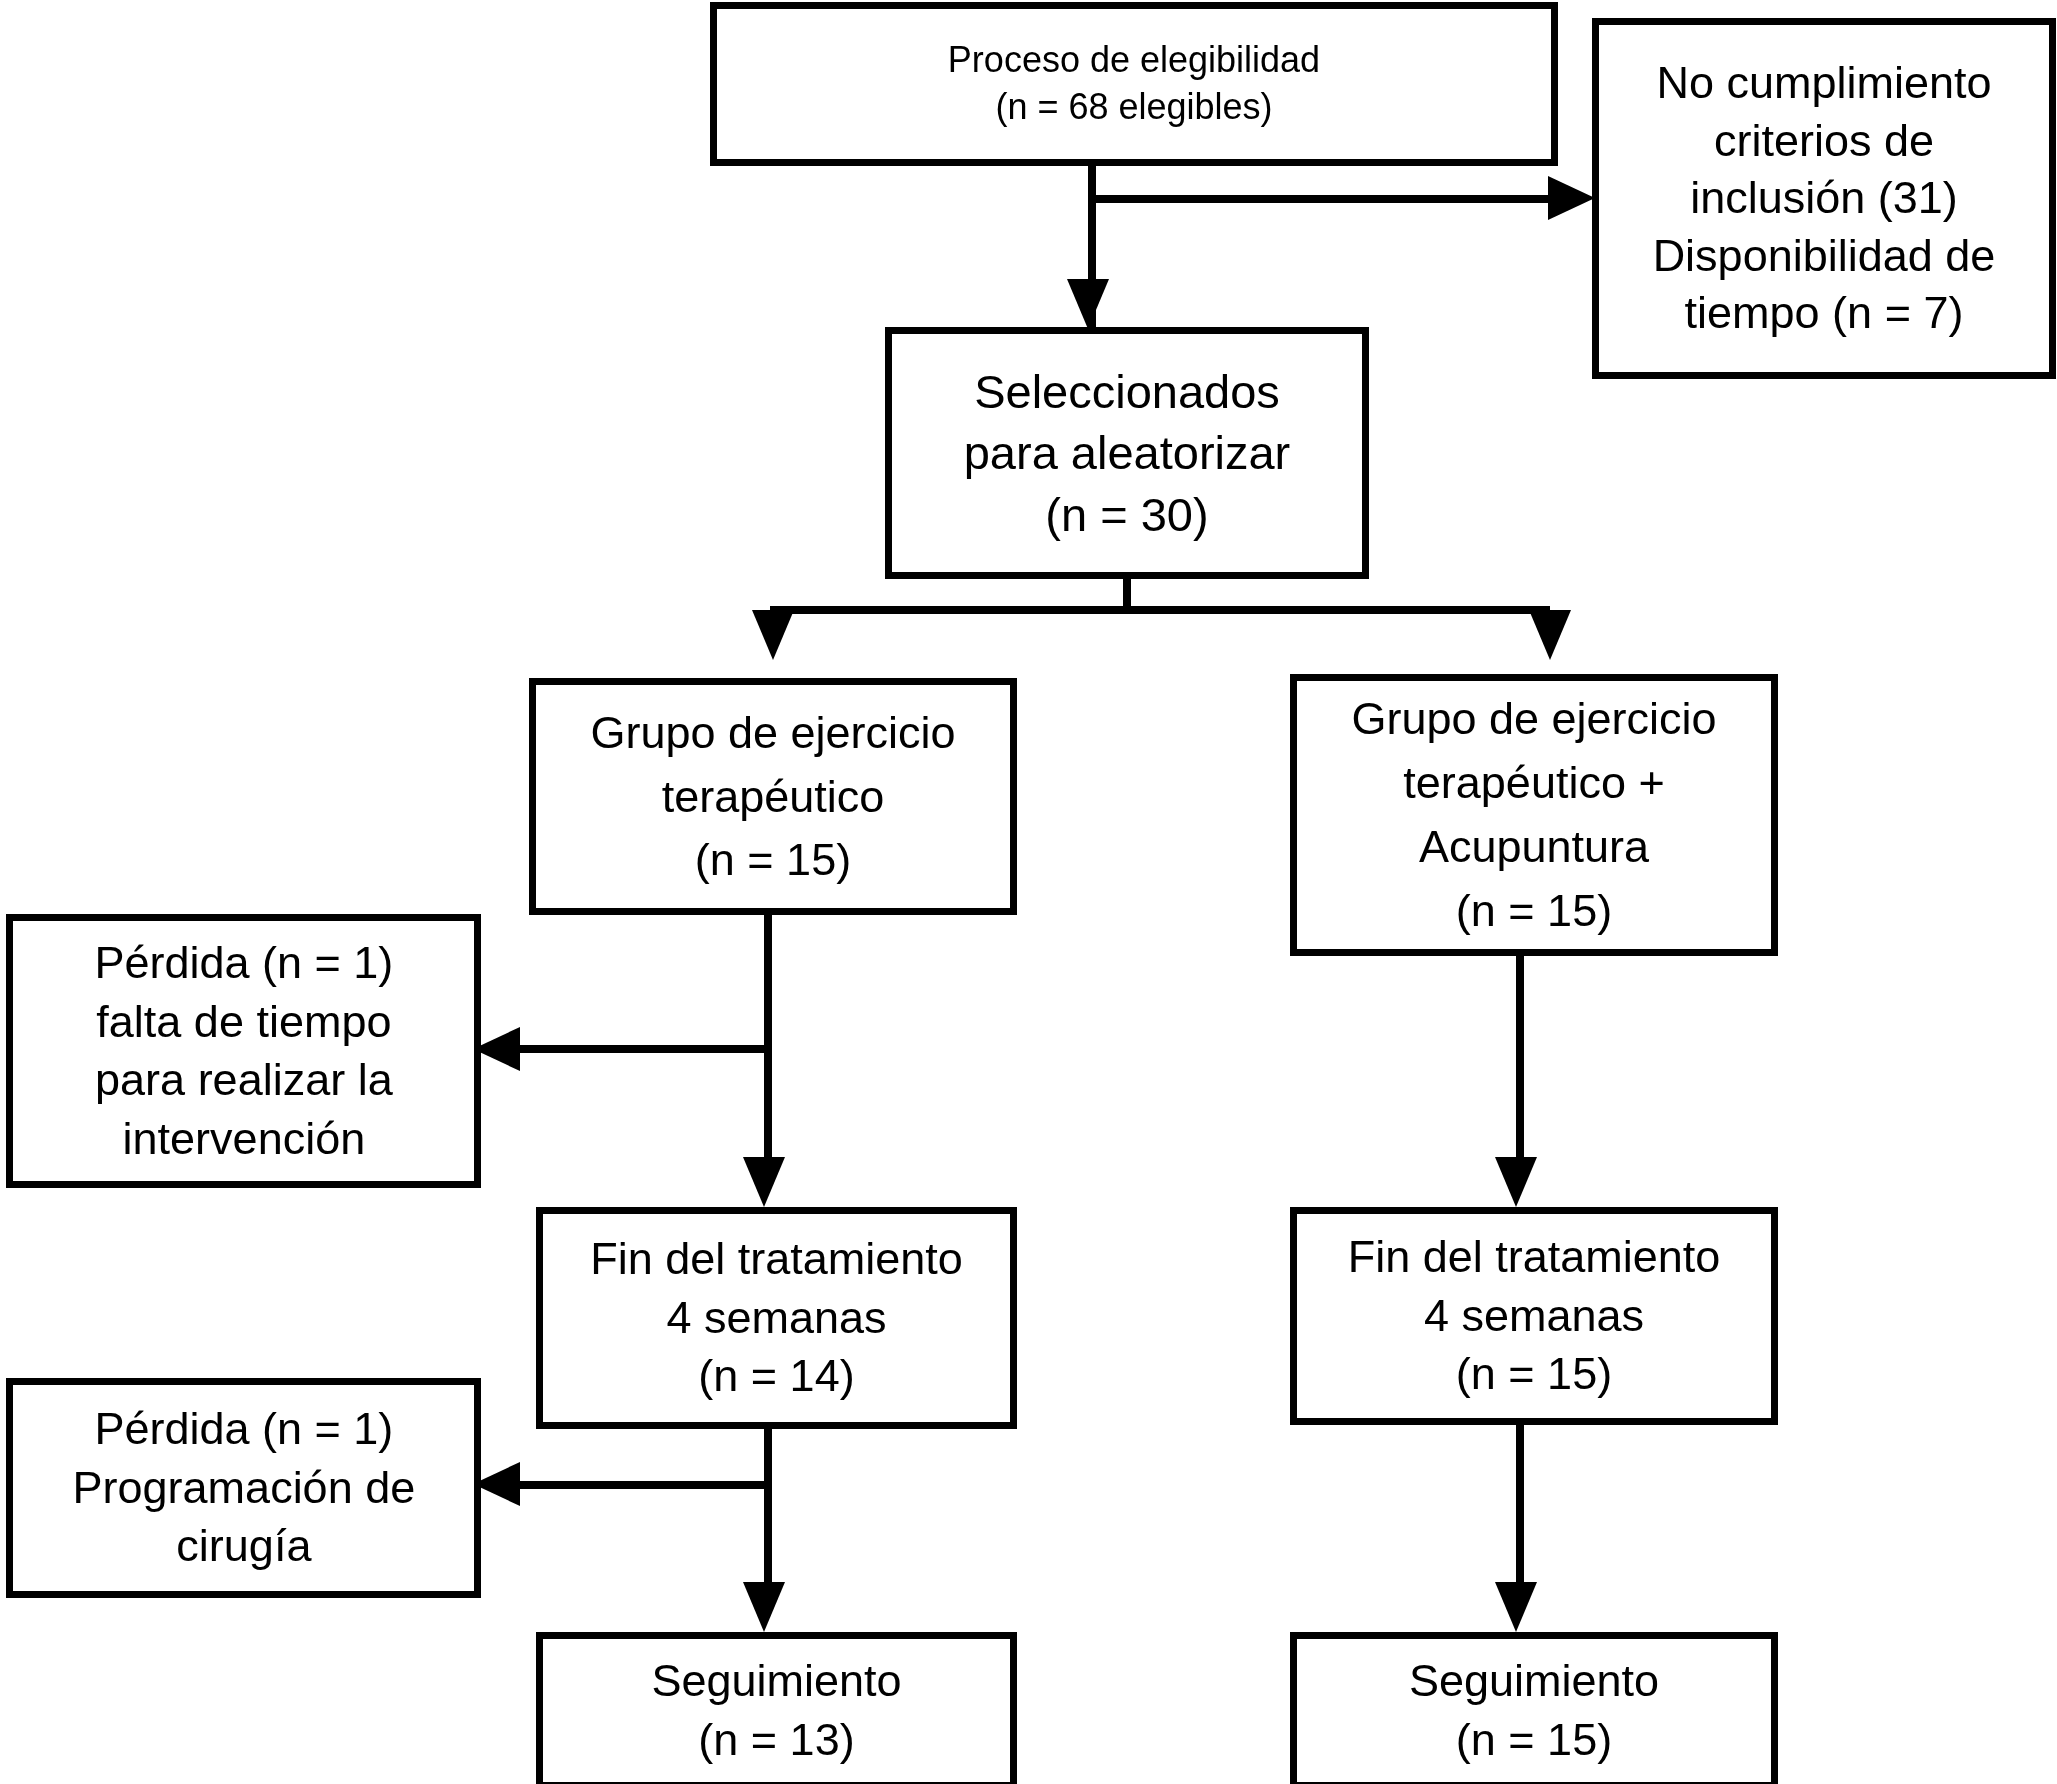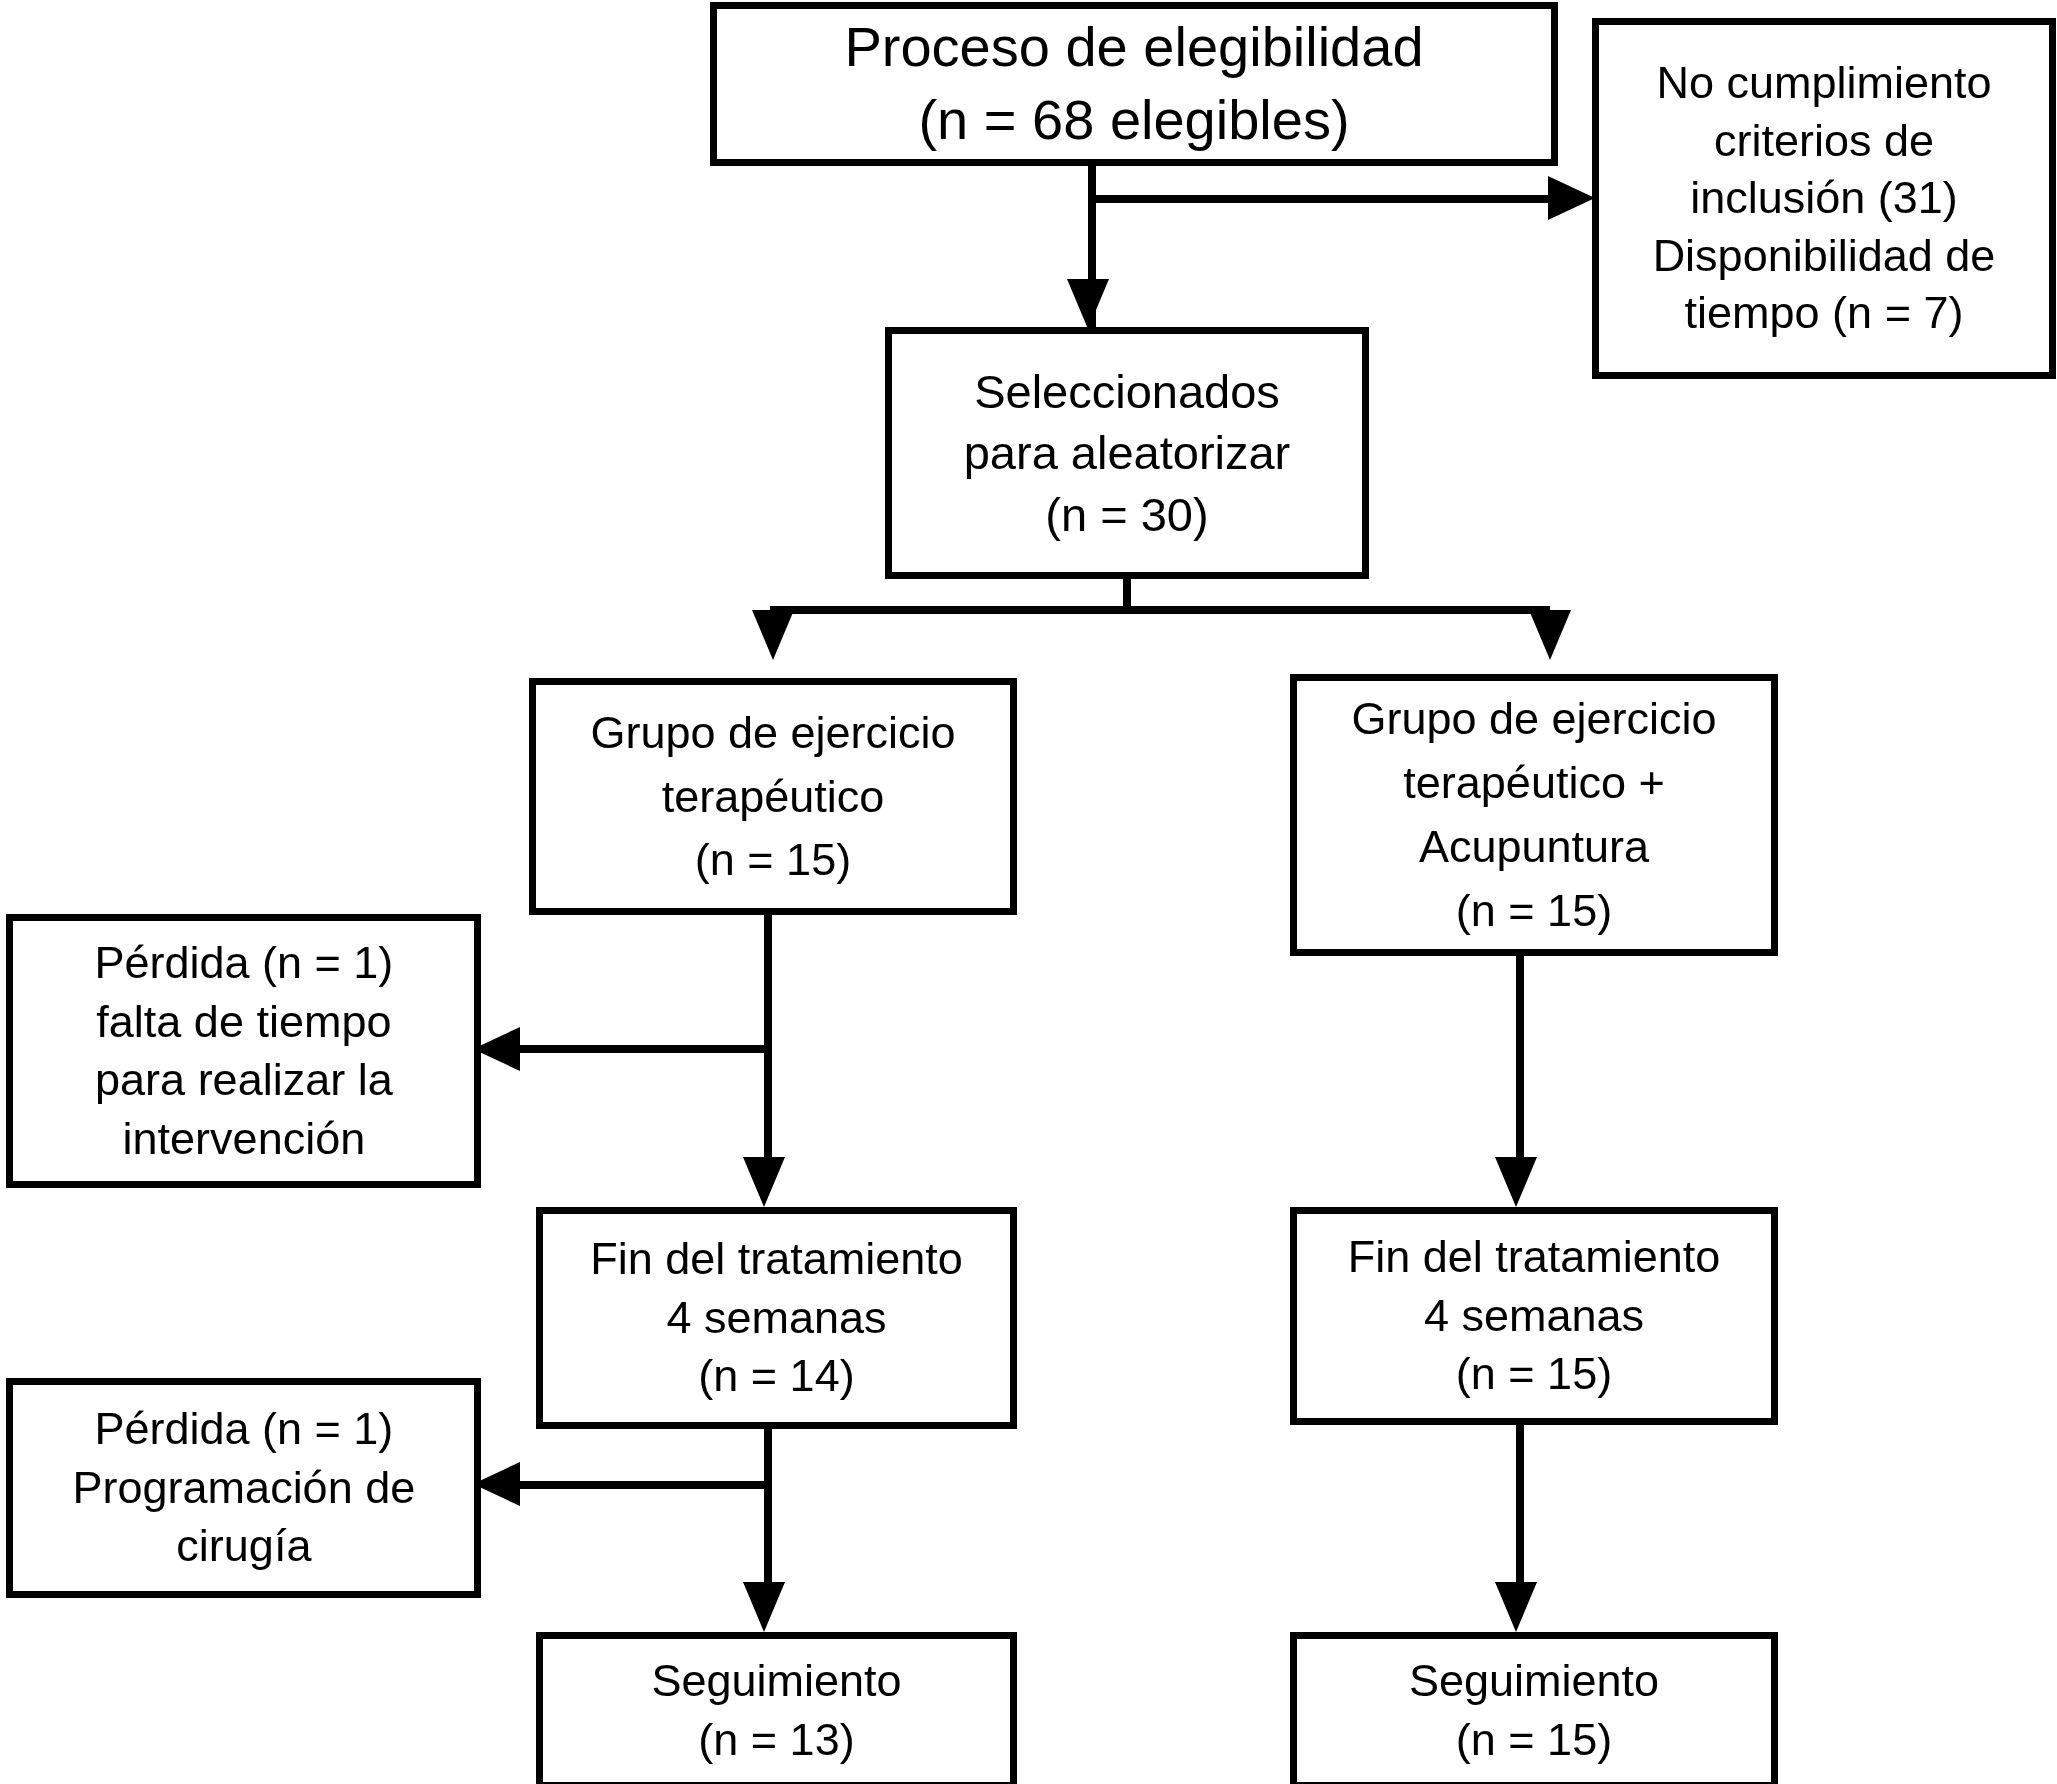--- a/index.html
+++ b/index.html
@@ -42,21 +42,21 @@
   #n-randomized    { left: 885px; top: 327px;  width: 484px;  height: 252px; }
   #n-group-left    { left: 529px;  top: 678px;  width: 488px;  height: 237px; }
   #n-group-right   { left: 1290px; top: 674px;  width: 488px;  height: 282px; }
   #n-loss-1        { left: 6.4px;    top: 914px; width: 475px;  height: 274px; }
   #n-end-left      { left: 536px;  top: 1207px; width: 481px;  height: 222px; }
   #n-end-right     { left: 1290px; top: 1207px; width: 488px;  height: 218px; }
   #n-loss-2        { left: 6.4px;    top: 1378px; width: 475px;  height: 220px; }
   #n-follow-left   { left: 536px;  top: 1632px; width: 481px;  height: 157px; }
   #n-follow-right  { left: 1290px; top: 1632px; width: 488px;  height: 157px; }
 
-  #n-eligibility .label  { font-size: 56px; }
+  #n-eligibility .label  { font-size: 36px; }
   #n-excluded .label     { font-size: 45px; line-height: 1.28; }
   #n-randomized .label   { font-size: 47px; }
   #n-group-left .label   { font-size: 45px; line-height: 1.42; }
   #n-group-right .label  { font-size: 45px; line-height: 1.42; }
   #n-loss-1 .label       { font-size: 45px; line-height: 1.30; }
   #n-loss-2 .label       { font-size: 45px; line-height: 1.30; }
   #n-end-left .label     { font-size: 45px; }
   #n-end-right .label    { font-size: 45px; }
   #n-follow-left .label  { font-size: 45px; }
   #n-follow-right .label { font-size: 45px; }

